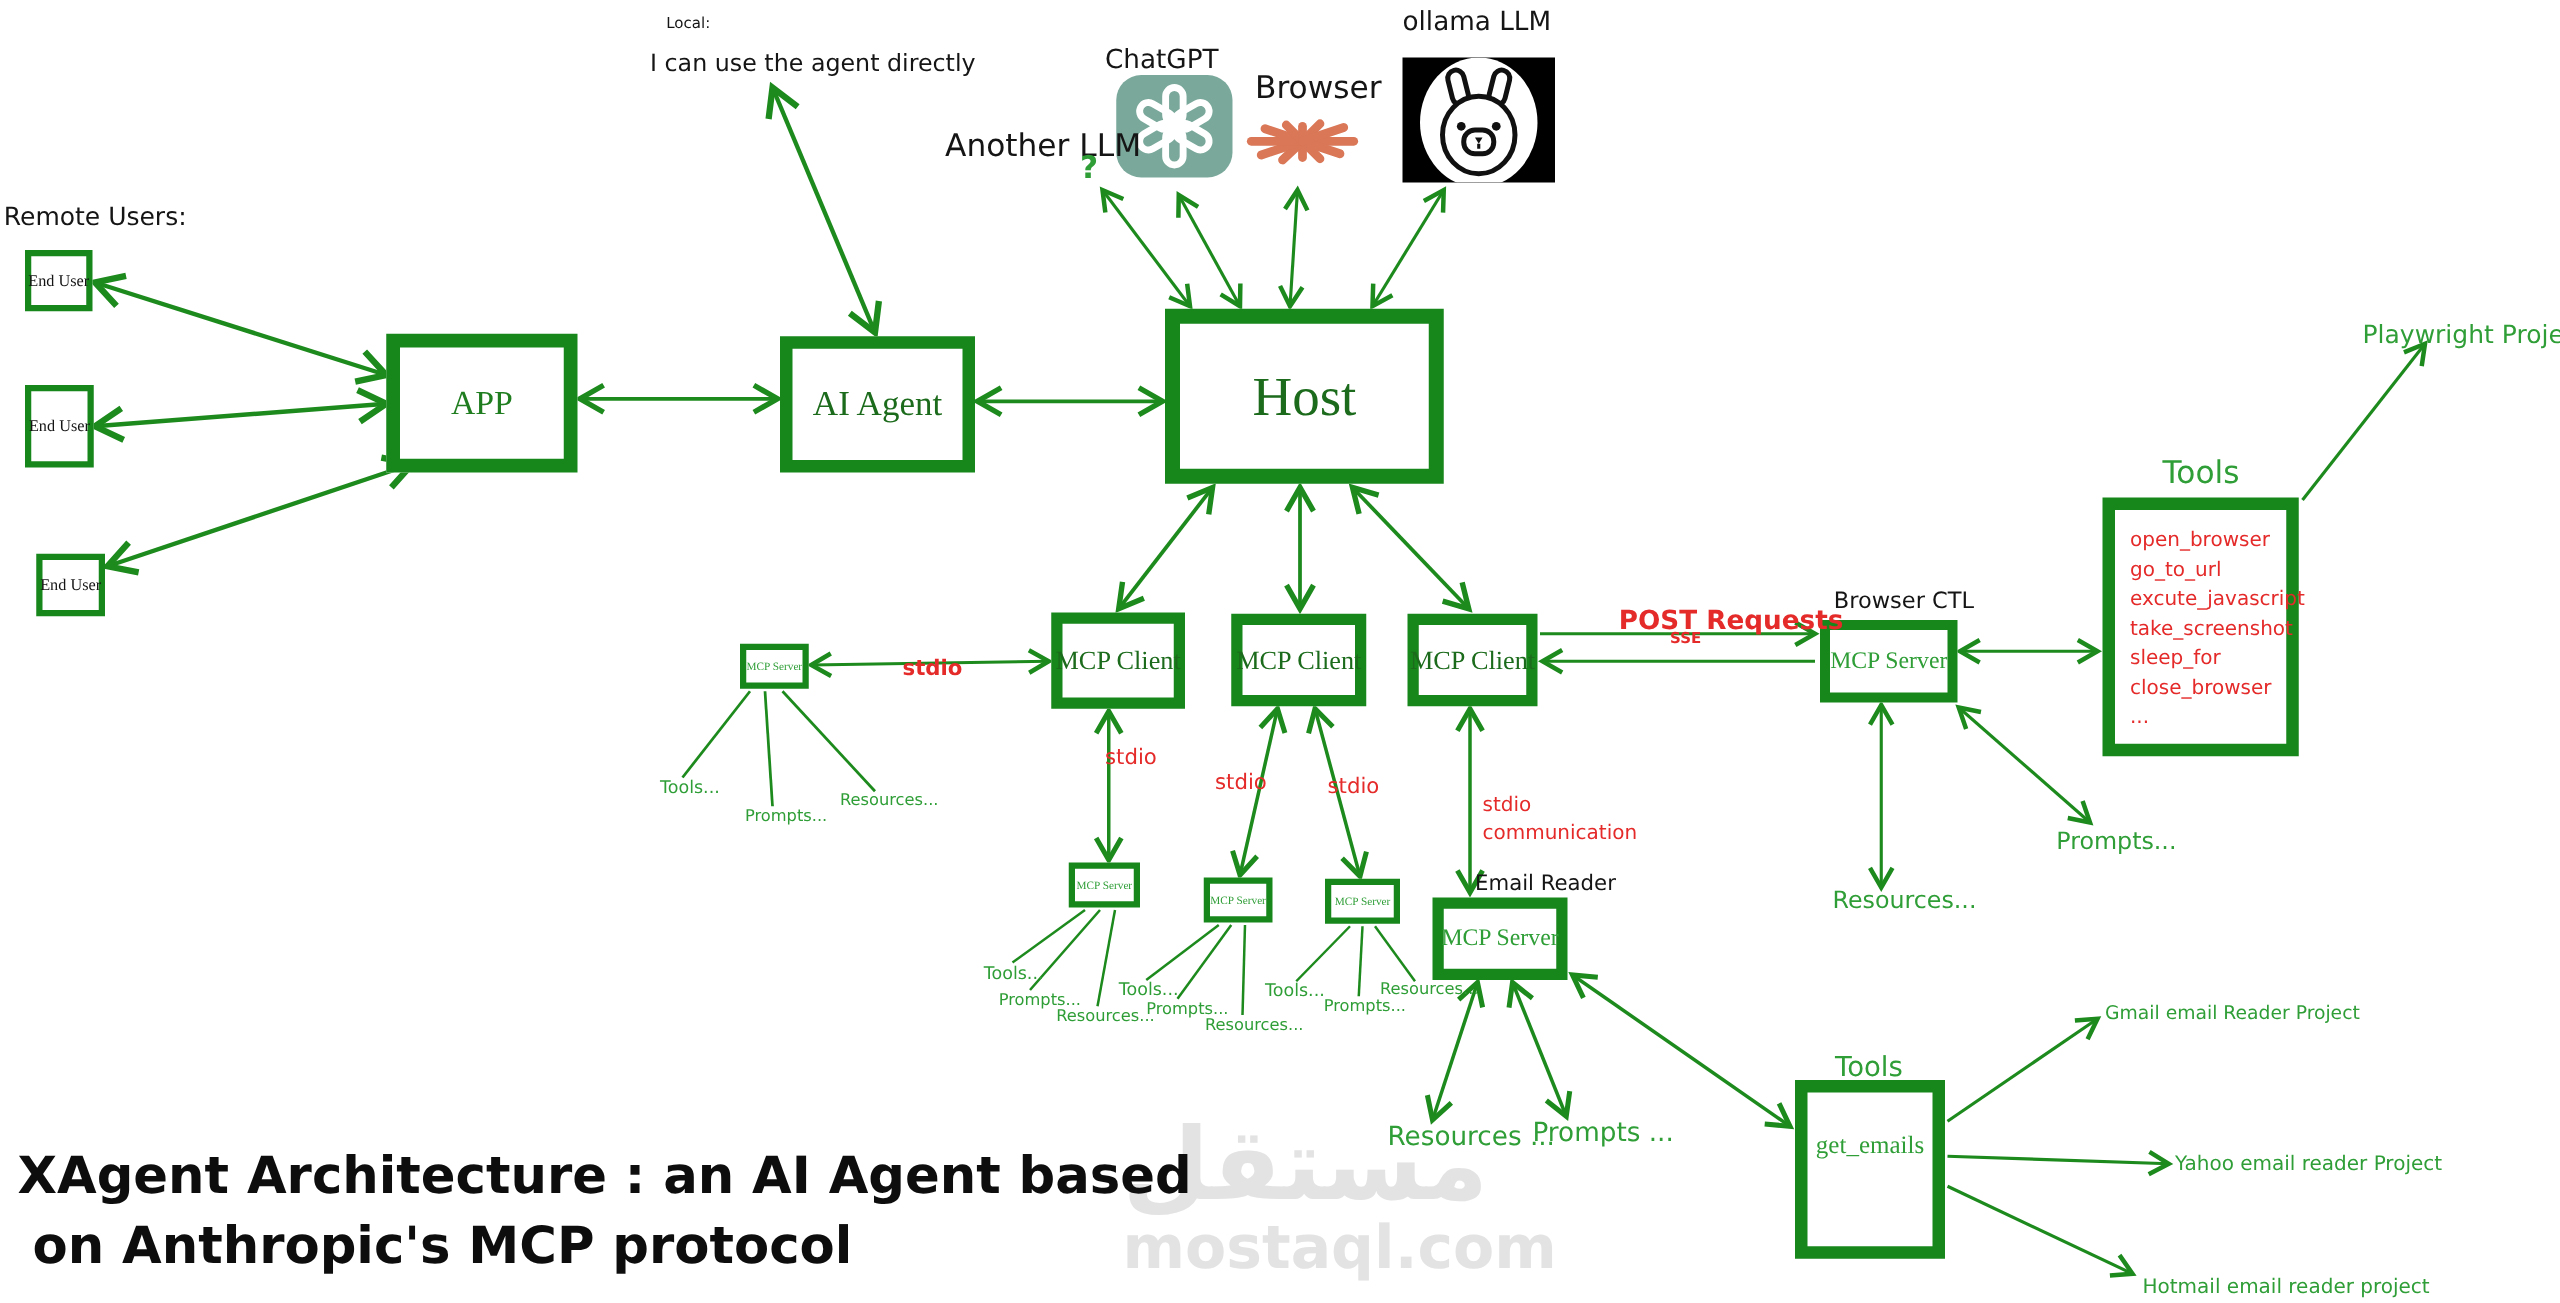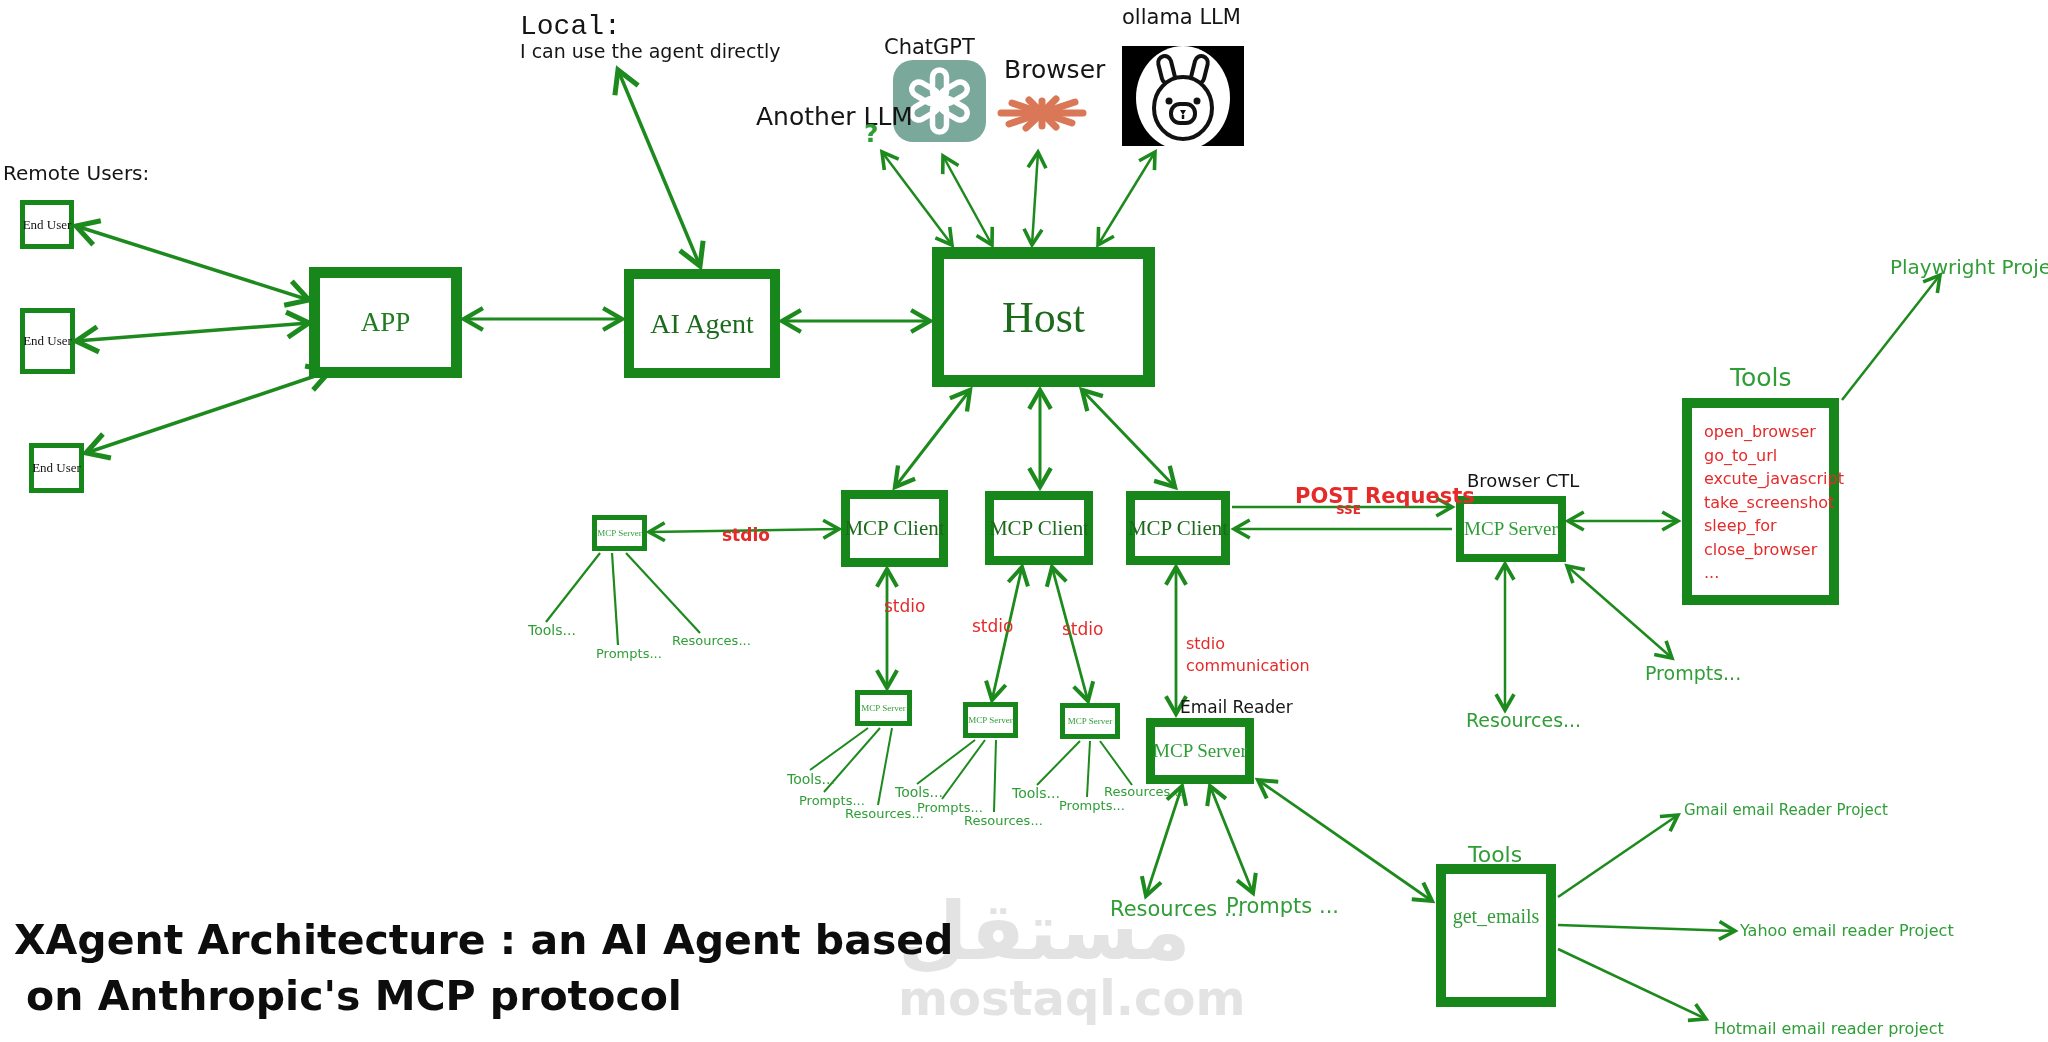--- a/index.html
+++ b/index.html
@@ -87,21 +87,21 @@
       <line x1="892" y1="728" x2="878" y2="805" stroke-width="2"></line>
       <line x1="975" y1="740" x2="917" y2="784" stroke-width="2"></line>
       <line x1="985" y1="740" x2="942" y2="799" stroke-width="2"></line>
       <line x1="996" y1="740" x2="994" y2="812" stroke-width="2"></line>
       <line x1="1080" y1="741" x2="1037" y2="785" stroke-width="2"></line>
       <line x1="1090" y1="741" x2="1087" y2="797" stroke-width="2"></line>
       <line x1="1100" y1="741" x2="1132" y2="785" stroke-width="2"></line>
     </g>
   </svg>
 
-  <div class="txt black" style="left:520px;top:12px;font-size:28px;font-family:Liberation Mono, monospace;">Local:</div>
+  <div class="txt black" style="left:533px;top:12px;font-size:12px;">Local:</div>
   <div class="txt black" style="left:520px;top:41px;font-size:19px;">I can use the agent directly</div>
   <div class="txt black" style="left:3px;top:162px;font-size:20px;">Remote Users:</div>
 
   <div class="txt black" style="left:756px;top:103px;font-size:25px;text-align:right;">Another LLM</div>
   <div class="txt green" style="left:864px;top:120px;font-size:25px;font-weight:bold;">?</div>
   <div class="txt black" style="left:884px;top:36px;font-size:21px;">ChatGPT</div>
   <div class="txt black" style="left:1004px;top:56px;font-size:25px;">Browser</div>
   <div class="txt black" style="left:1122px;top:6px;font-size:21px;">ollama LLM</div>
 
   <div class="icon" style="left:893px;top:60px;width:93px;height:82px;background:#7aa99b;border-radius:20px;">

